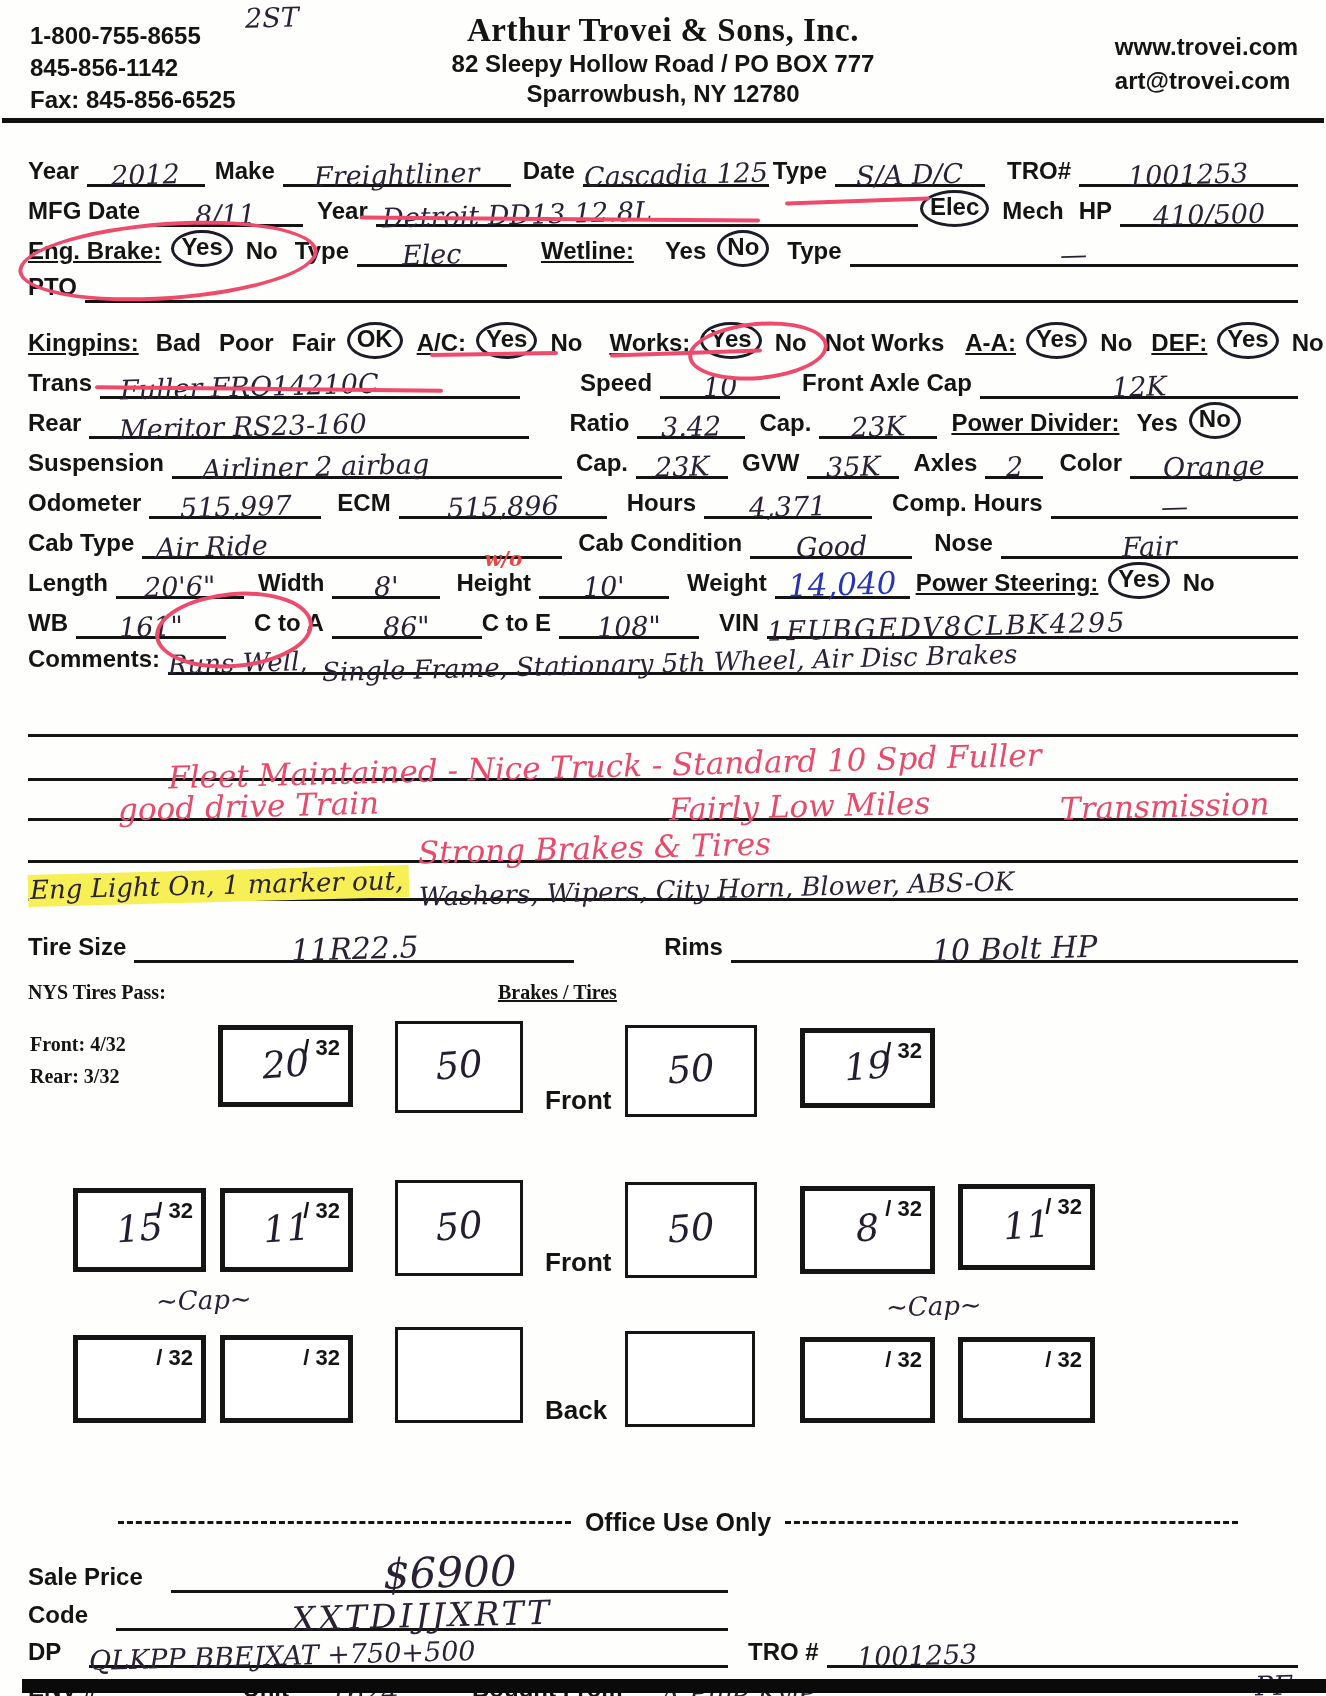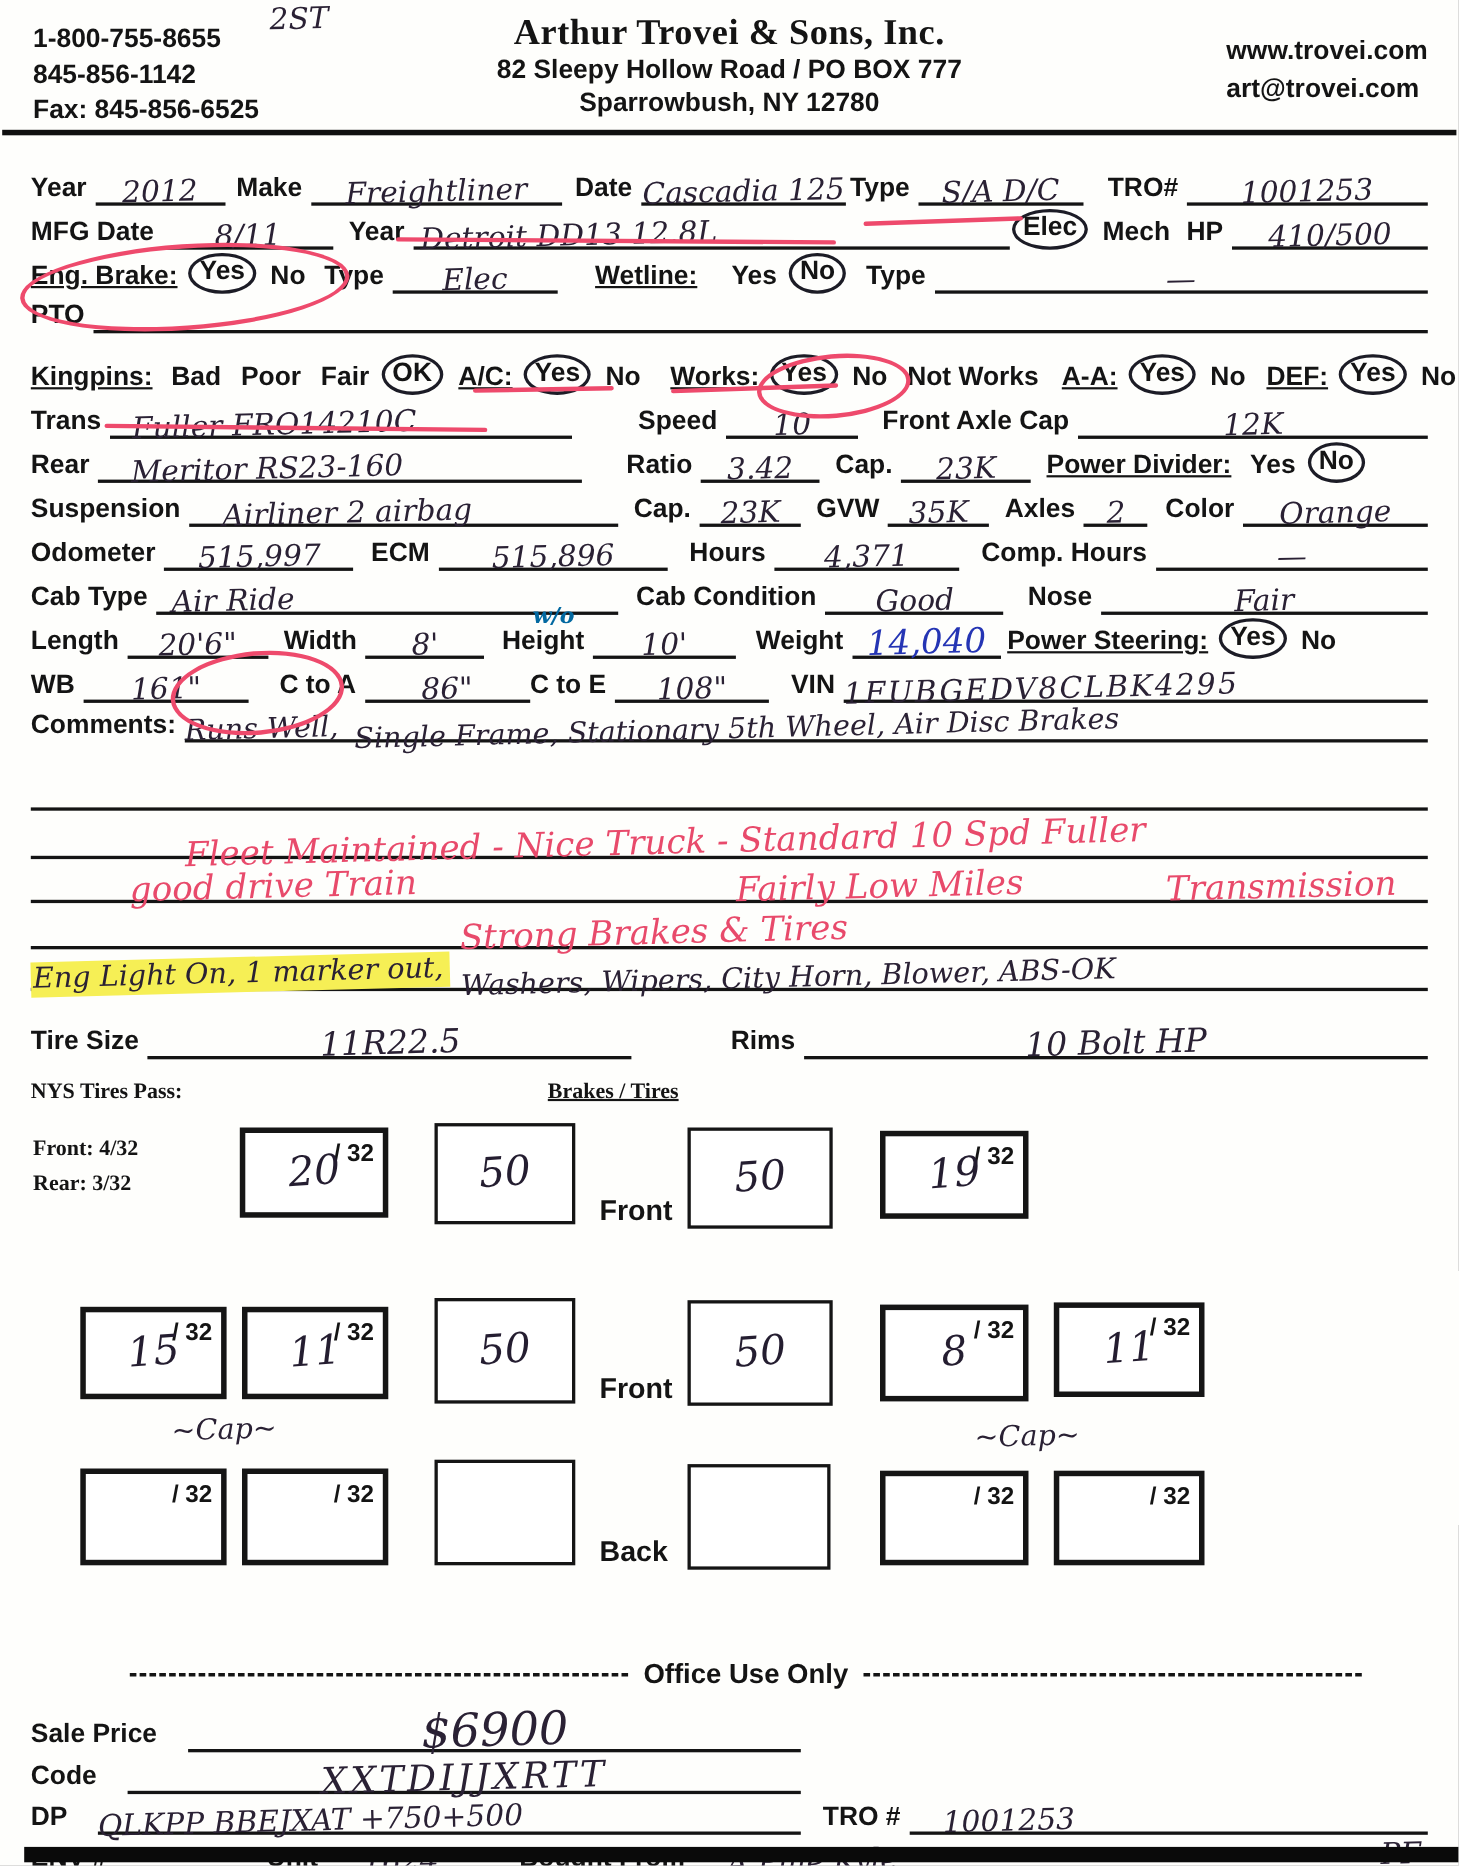--- a/index.html
+++ b/index.html
@@ -38,21 +38,21 @@
   .hw-red { color:#e84a6b; font-size:31px; }
   .hw-big { font-size:42px; }
   .hilite { background:#f6ef55; padding:2px 6px 4px 2px; }
 
   
   .mark { position:absolute; pointer-events:none; }
   .roval { border:4px solid #ee4a6c; border-radius:50%; background:transparent; }
   .rline { background:#ee4a6c; border-radius:3px; height:4px; }
 
   .note-above { position:absolute; top:-22px; left:28px; font-family:"DejaVu Serif",serif;
-                font-style:italic; font-size:20px; color:#0369a1; }
+                font-style:italic; font-size:20px; color:#ef4444; }
 
   
   .brakes { position:relative; height:520px; }
   .btitle { position:absolute; font-weight:bold; font-size:20px;font-family:Liberation Serif, serif; }
   .tbox { position:absolute; border:3px solid #151515; background:#fff; }
   .tbox.bold { border-width:5px; }
   .bval { position:absolute; left:0; right:0; top:50%; transform:translateY(-54%) rotate(-4deg);
           text-align:center; font-family:"DejaVu Serif",serif; font-style:italic;
           font-size:37px; color:#241d30; }
   .frac { position:absolute; top:5px; right:8px; font-weight:bold; font-size:22px; font-style:normal; }

